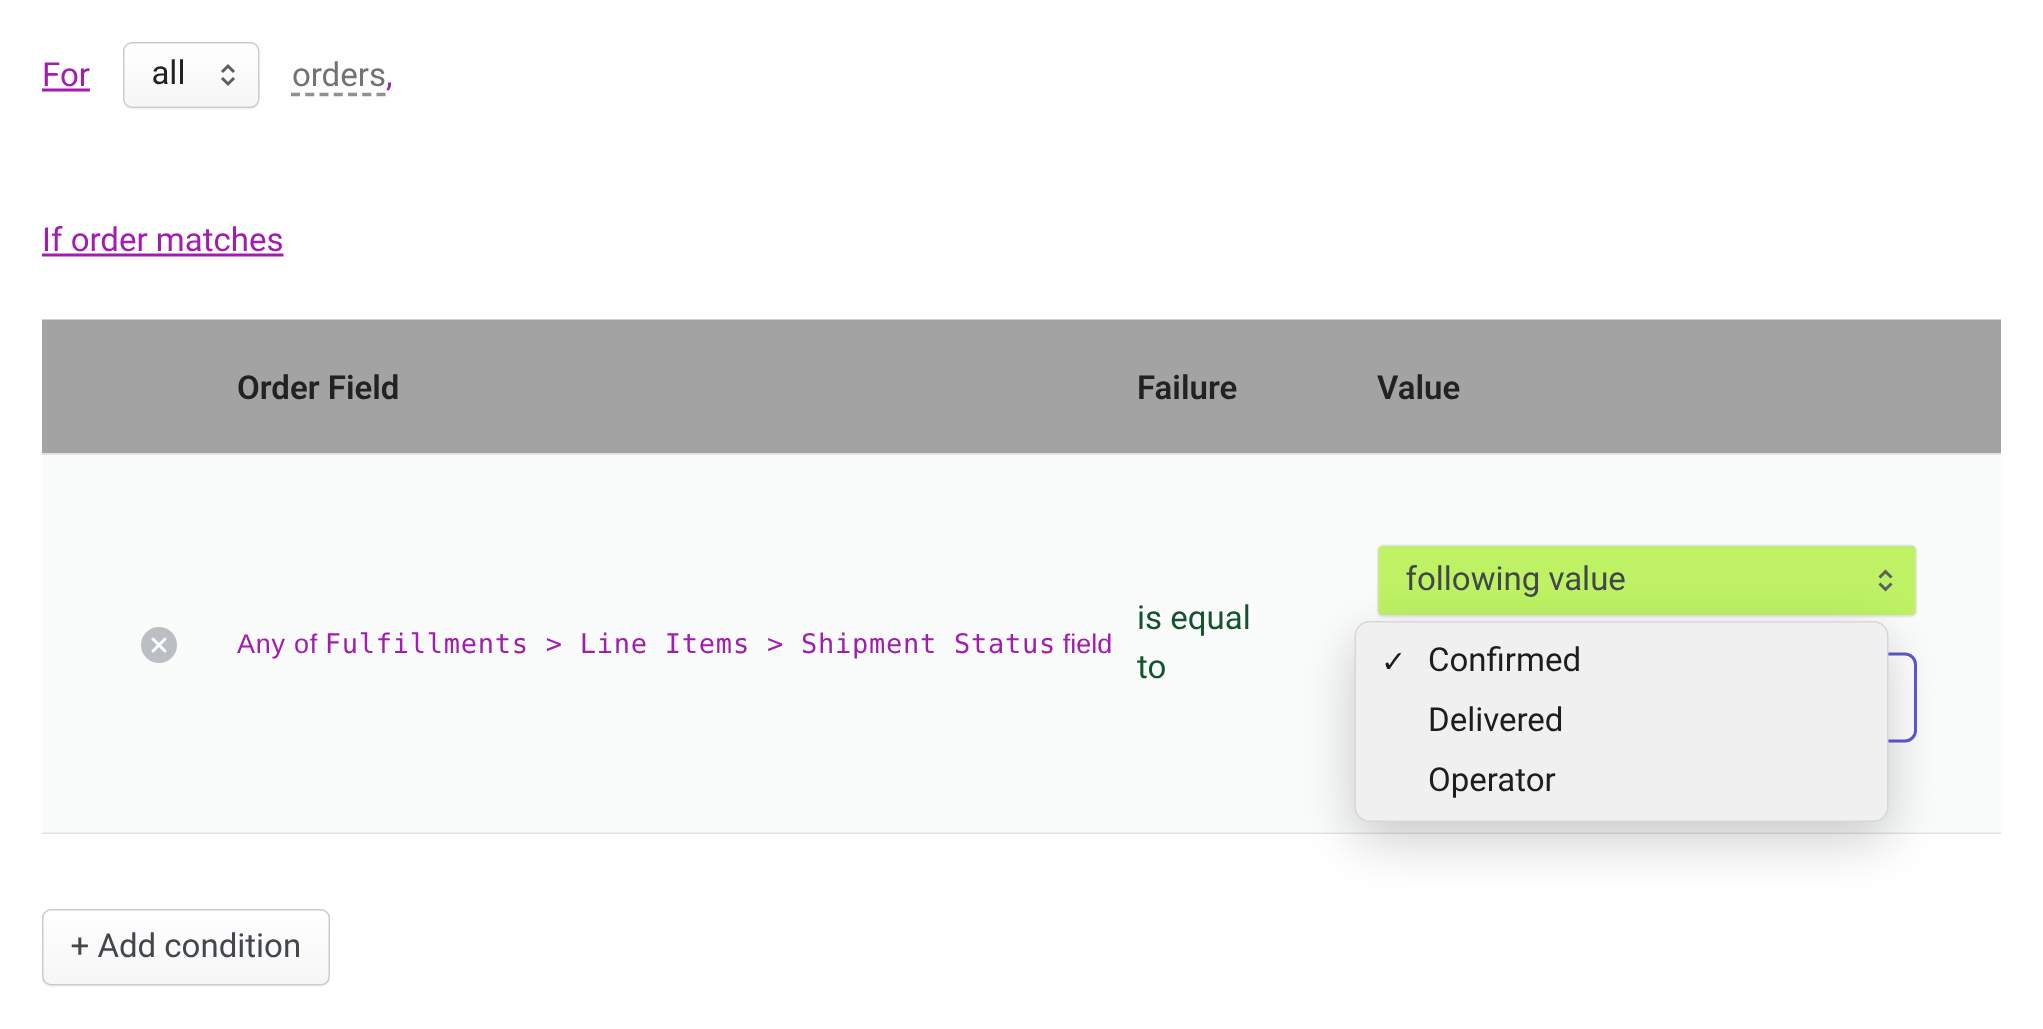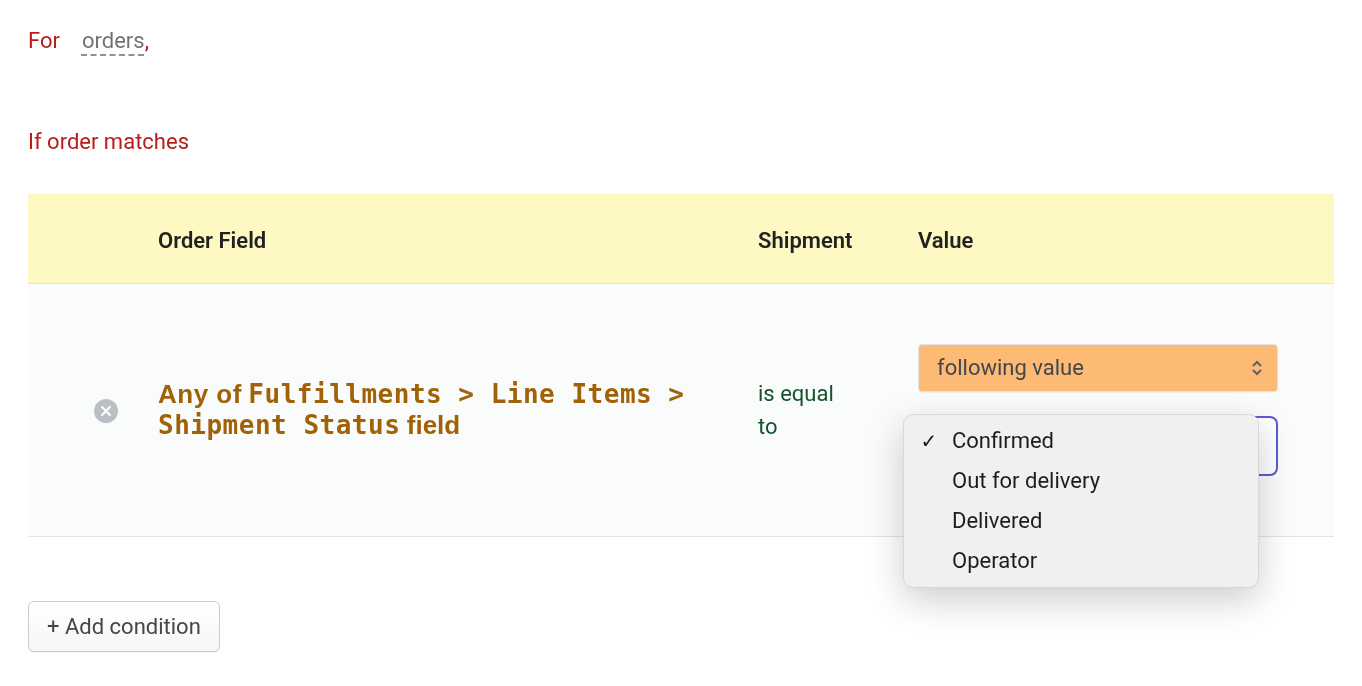--- a/index.html
+++ b/index.html
@@ -10,21 +10,21 @@
     font-family: -apple-system, BlinkMacSystemFont, "Segoe UI", Roboto, Helvetica, Arial, sans-serif;
     font-size: 22px;
     color: #222;
   }
   .container { padding: 28px 28px 0 28px; }
 
   .row { display: flex; align-items: center; gap: 22px; }
   .row1 { margin-bottom: 76px; }
   .row2 { margin-bottom: 40px; align-items: flex-end; }
 
-  .text { color: #b91c1c; }
+  .text { color: #a21caf; text-decoration: underline; }
 
   .orders {
     color: #737373;
     text-decoration-line: underline;
     text-decoration-style: dashed;
     text-decoration-color: #8c9196;
     text-underline-offset: 6px;
     cursor: help;
   }
 
@@ -58,21 +58,21 @@
     width: 100%;
     border-collapse: collapse;
     table-layout: fixed;
     font-size: 22px;
   }
   .conditions-table thead th {
     text-align: left;
     font-weight: 600;
     padding: 34px 0 30px 0;
     border-bottom: 1px solid #e1e3e5;
-    background: #fef9c3;
+    background: #a3a3a3;
   }
   .conditions-table tbody td {
     padding: 60px 0 60px 0;
     border-bottom: 1px solid #e1e3e5;
     background: #fafbfb;
     vertical-align: middle;
   }
   .col-remove { width: 130px; }
   .col-field  { width: 600px; }
   .col-op     { width: 160px; }
@@ -82,40 +82,39 @@
     display: inline-flex; align-items: center; justify-content: center;
     width: 24px; height: 24px;
     background: #babfc3;
     border-radius: 50%;
     margin-left: 66px;
     cursor: pointer;
   }
   .remove-btn svg { display:block; }
 
   .field-text {
-    font-size: 26px;
-    color: #a16207;
-    font-weight: bold;
+    font-size: 18px;
+    color: #a21caf;
   }
   .field-text .code {
     font-family: ui-monospace, SFMono-Regular, Menlo, Consolas, monospace;
     letter-spacing: 0.5px;
   }
   .field-text .plain { font-family: -apple-system, BlinkMacSystemFont, sans-serif; }
 
   .operator-text { color: #14532d; max-width: 90px; line-height: 1.5; }
 
   .value-stack {
     display: flex; flex-direction: column; gap: 24px;
     max-width: 360px;
   }
   .value-select {
     position: relative;
     padding: 12px 44px 12px 18px;
-    background: #fdba74;
+    background: #bef264;
     border: 1px solid #dfe3e8;
     border-radius: 4px;
     font-size: 22px;
     color: #42474c;
     line-height: 1;
     cursor: pointer;
     box-shadow: 0 1px 0 rgba(0,0,0,0.03);
   }
   .value-input {
     position: relative;
@@ -157,33 +156,42 @@
   .add-condition {
     display: inline-flex;
     align-items: center;
     padding: 12px 18px;
     border: 1px solid #c4cdd5;
     border-radius: 6px;
     background: linear-gradient(180deg,#ffffff,#f6f6f7);
     font-size: 22px;
     color: #42474c;
     cursor: pointer;
-    margin-top: 64px;
+    margin-top: 50px;
     box-shadow: 0 1px 0 rgba(22,29,37,0.05);
   }
 </style>
 </head>
 <body>
 
 <div class="container">
 
   
   <div class="row row1">
     <span class="text">For</span>
 
+    <div class="select-wrap large">
+      <span>all</span>
+      <span class="select-caret">
+        <svg width="12" height="18" viewBox="0 0 12 18">
+            <path d="M2 7 L6 3 L10 7" fill="none" stroke="#5c5f62" stroke-width="2"></path>
+            <path d="M2 11 L6 15 L10 11" fill="none" stroke="#5c5f62" stroke-width="2"></path>
+          </svg>
+      </span>
+    </div>
 
     <span>
       <span class="orders">orders</span><span class="text">,</span>
     </span>
   </div>
 
   
   <div class="row row2">
     <span class="text">If order matches</span>
 
@@ -195,21 +203,21 @@
     <colgroup>
       <col class="col-remove">
         <col class="col-field">
         <col class="col-op">
         <col class="col-value">
     </colgroup>
     <thead>
       <tr>
         <th></th>
         <th>Order Field</th>
-        <th>Shipment</th>
+        <th>Failure</th>
         <th>Value</th>
       </tr>
     </thead>
     <tbody>
       <tr>
         <td>
           <span class="remove-btn">
             <svg width="12" height="12" viewBox="0 0 12 12">
                 <path d="M2 2 L10 10 M10 2 L2 10" stroke="#ffffff" stroke-width="2" stroke-linecap="round"></path>
               </svg>
@@ -250,23 +258,19 @@
 
 </div>
 
 <div class="dropdown">
   <div class="dropdown-item">
     <span class="check">✓</span>
     <span>Confirmed</span>
   </div>
   <div class="dropdown-item">
     <span class="check"></span>
-    <span>Out for delivery</span>
-  </div>
-  <div class="dropdown-item">
-    <span class="check"></span>
     <span>Delivered</span>
   </div>
   <div class="dropdown-item">
     <span class="check"></span>
     <span>Operator</span>
   </div>
 </div>
 
 </body></html>

